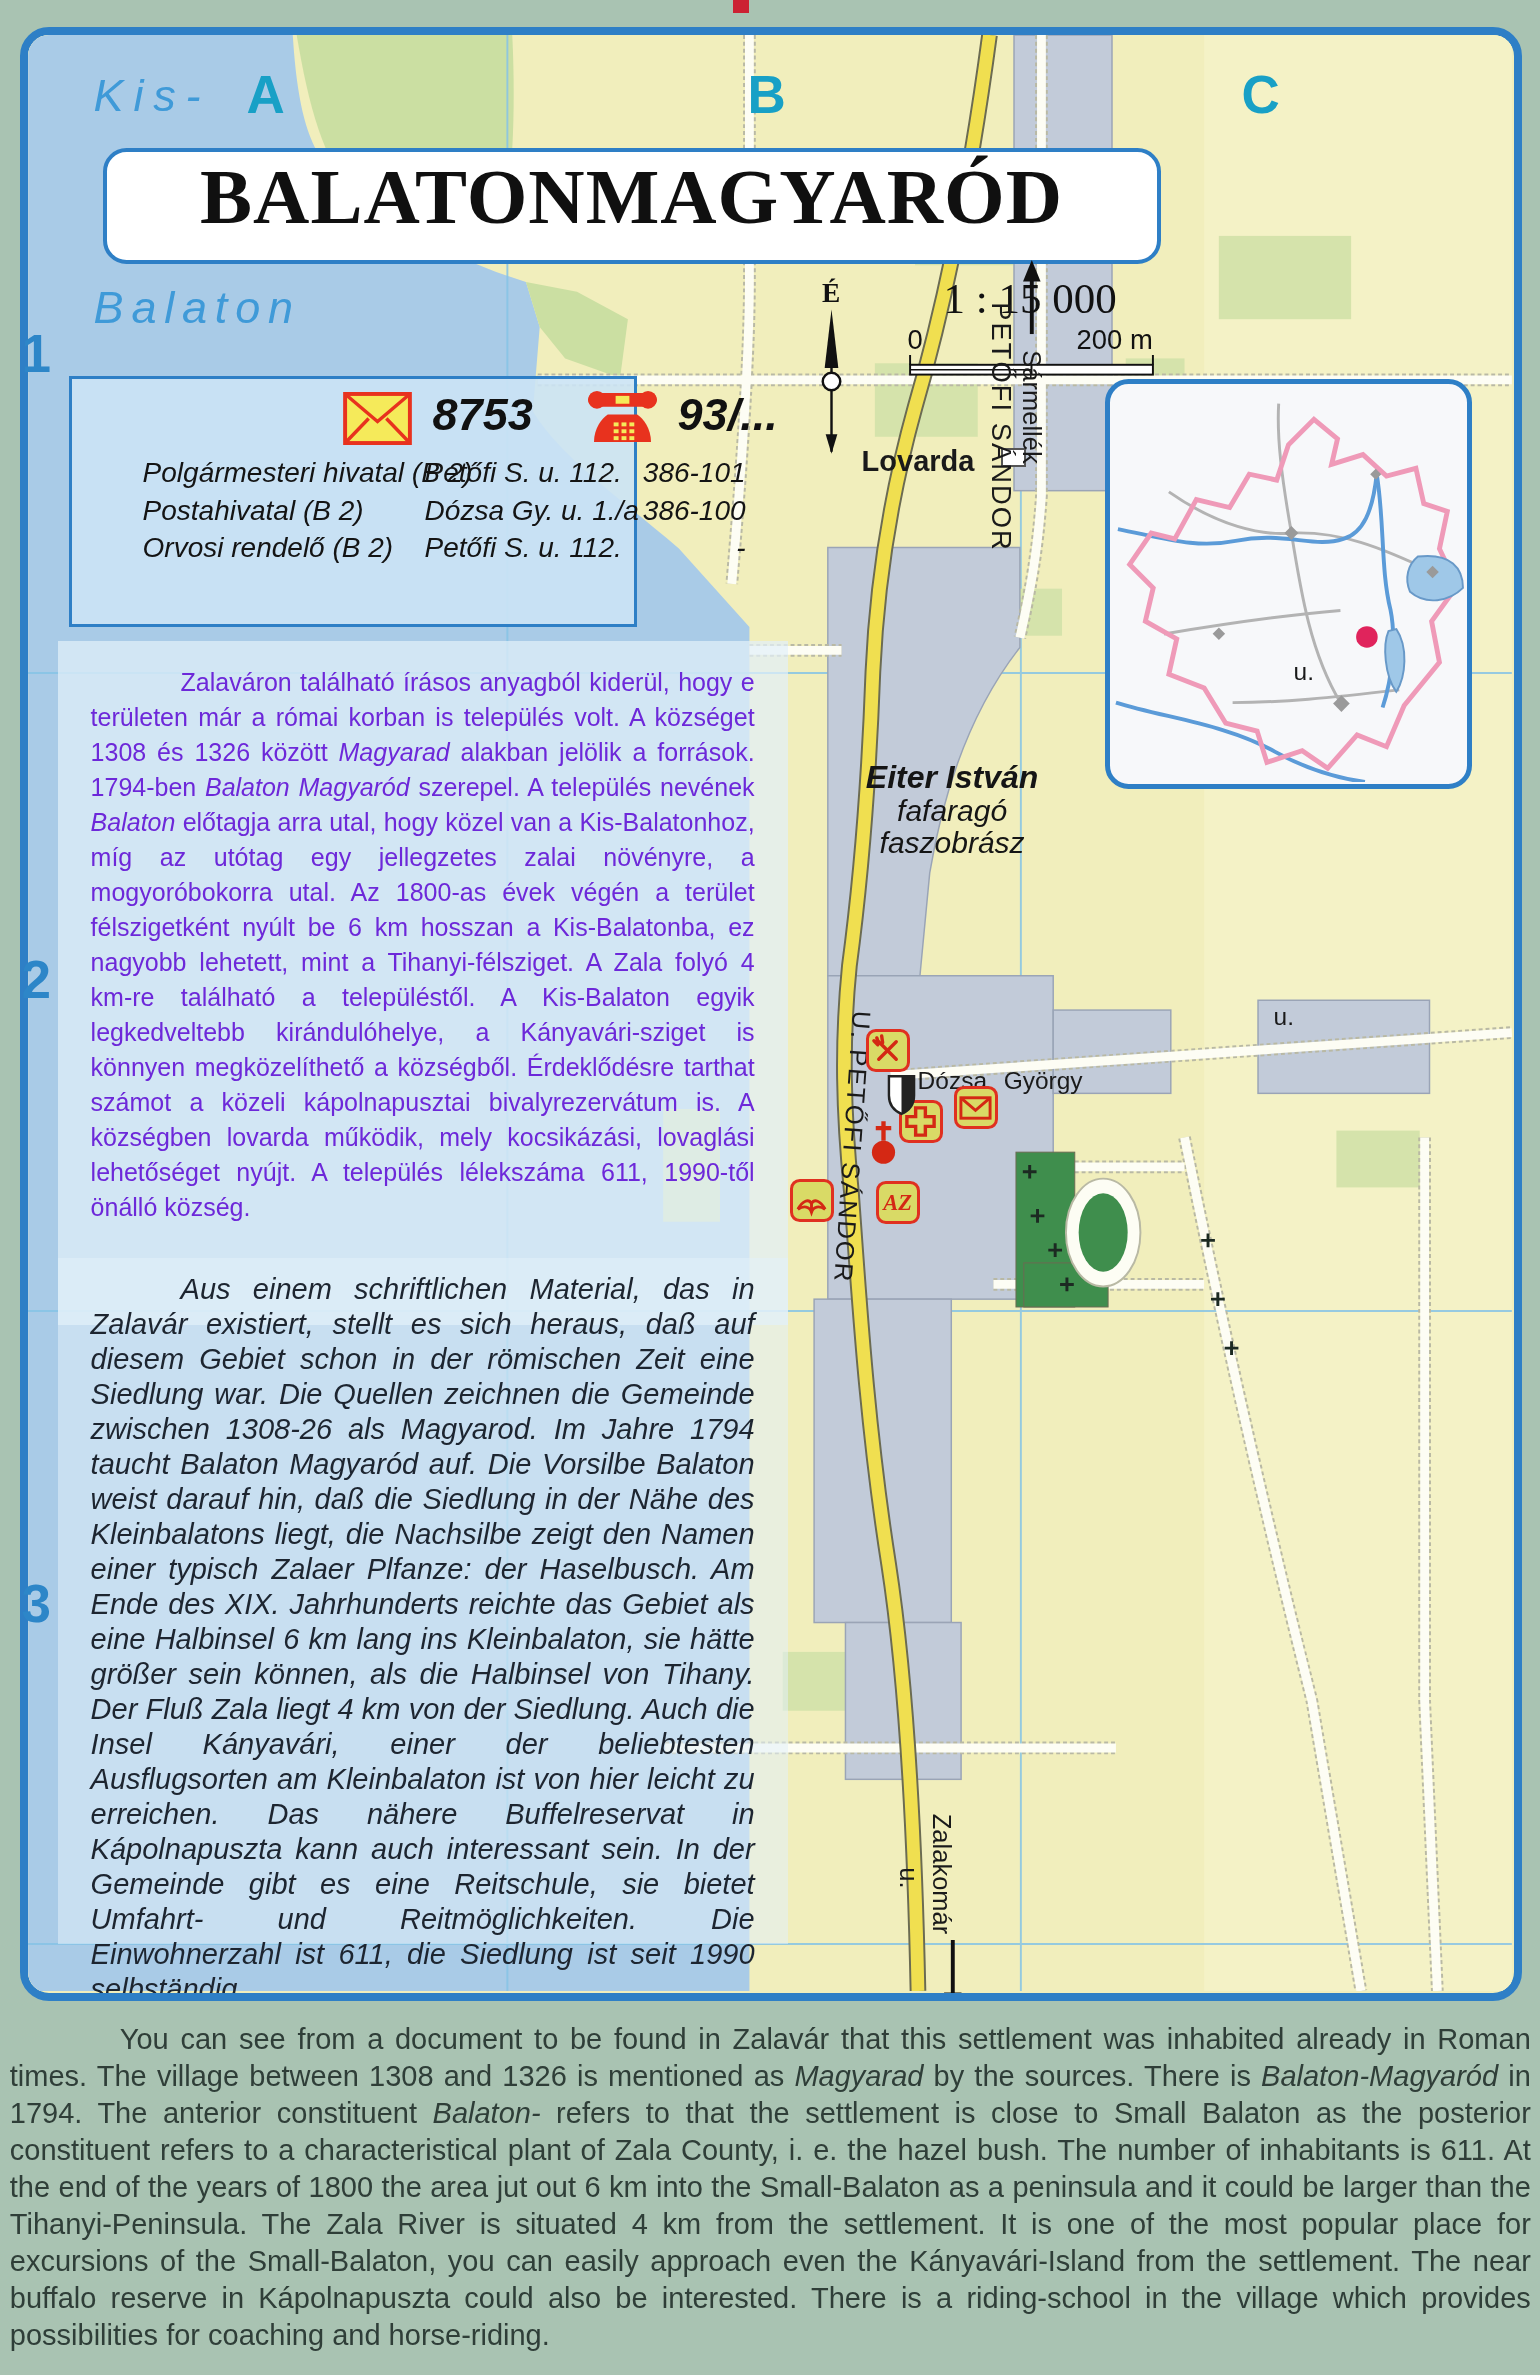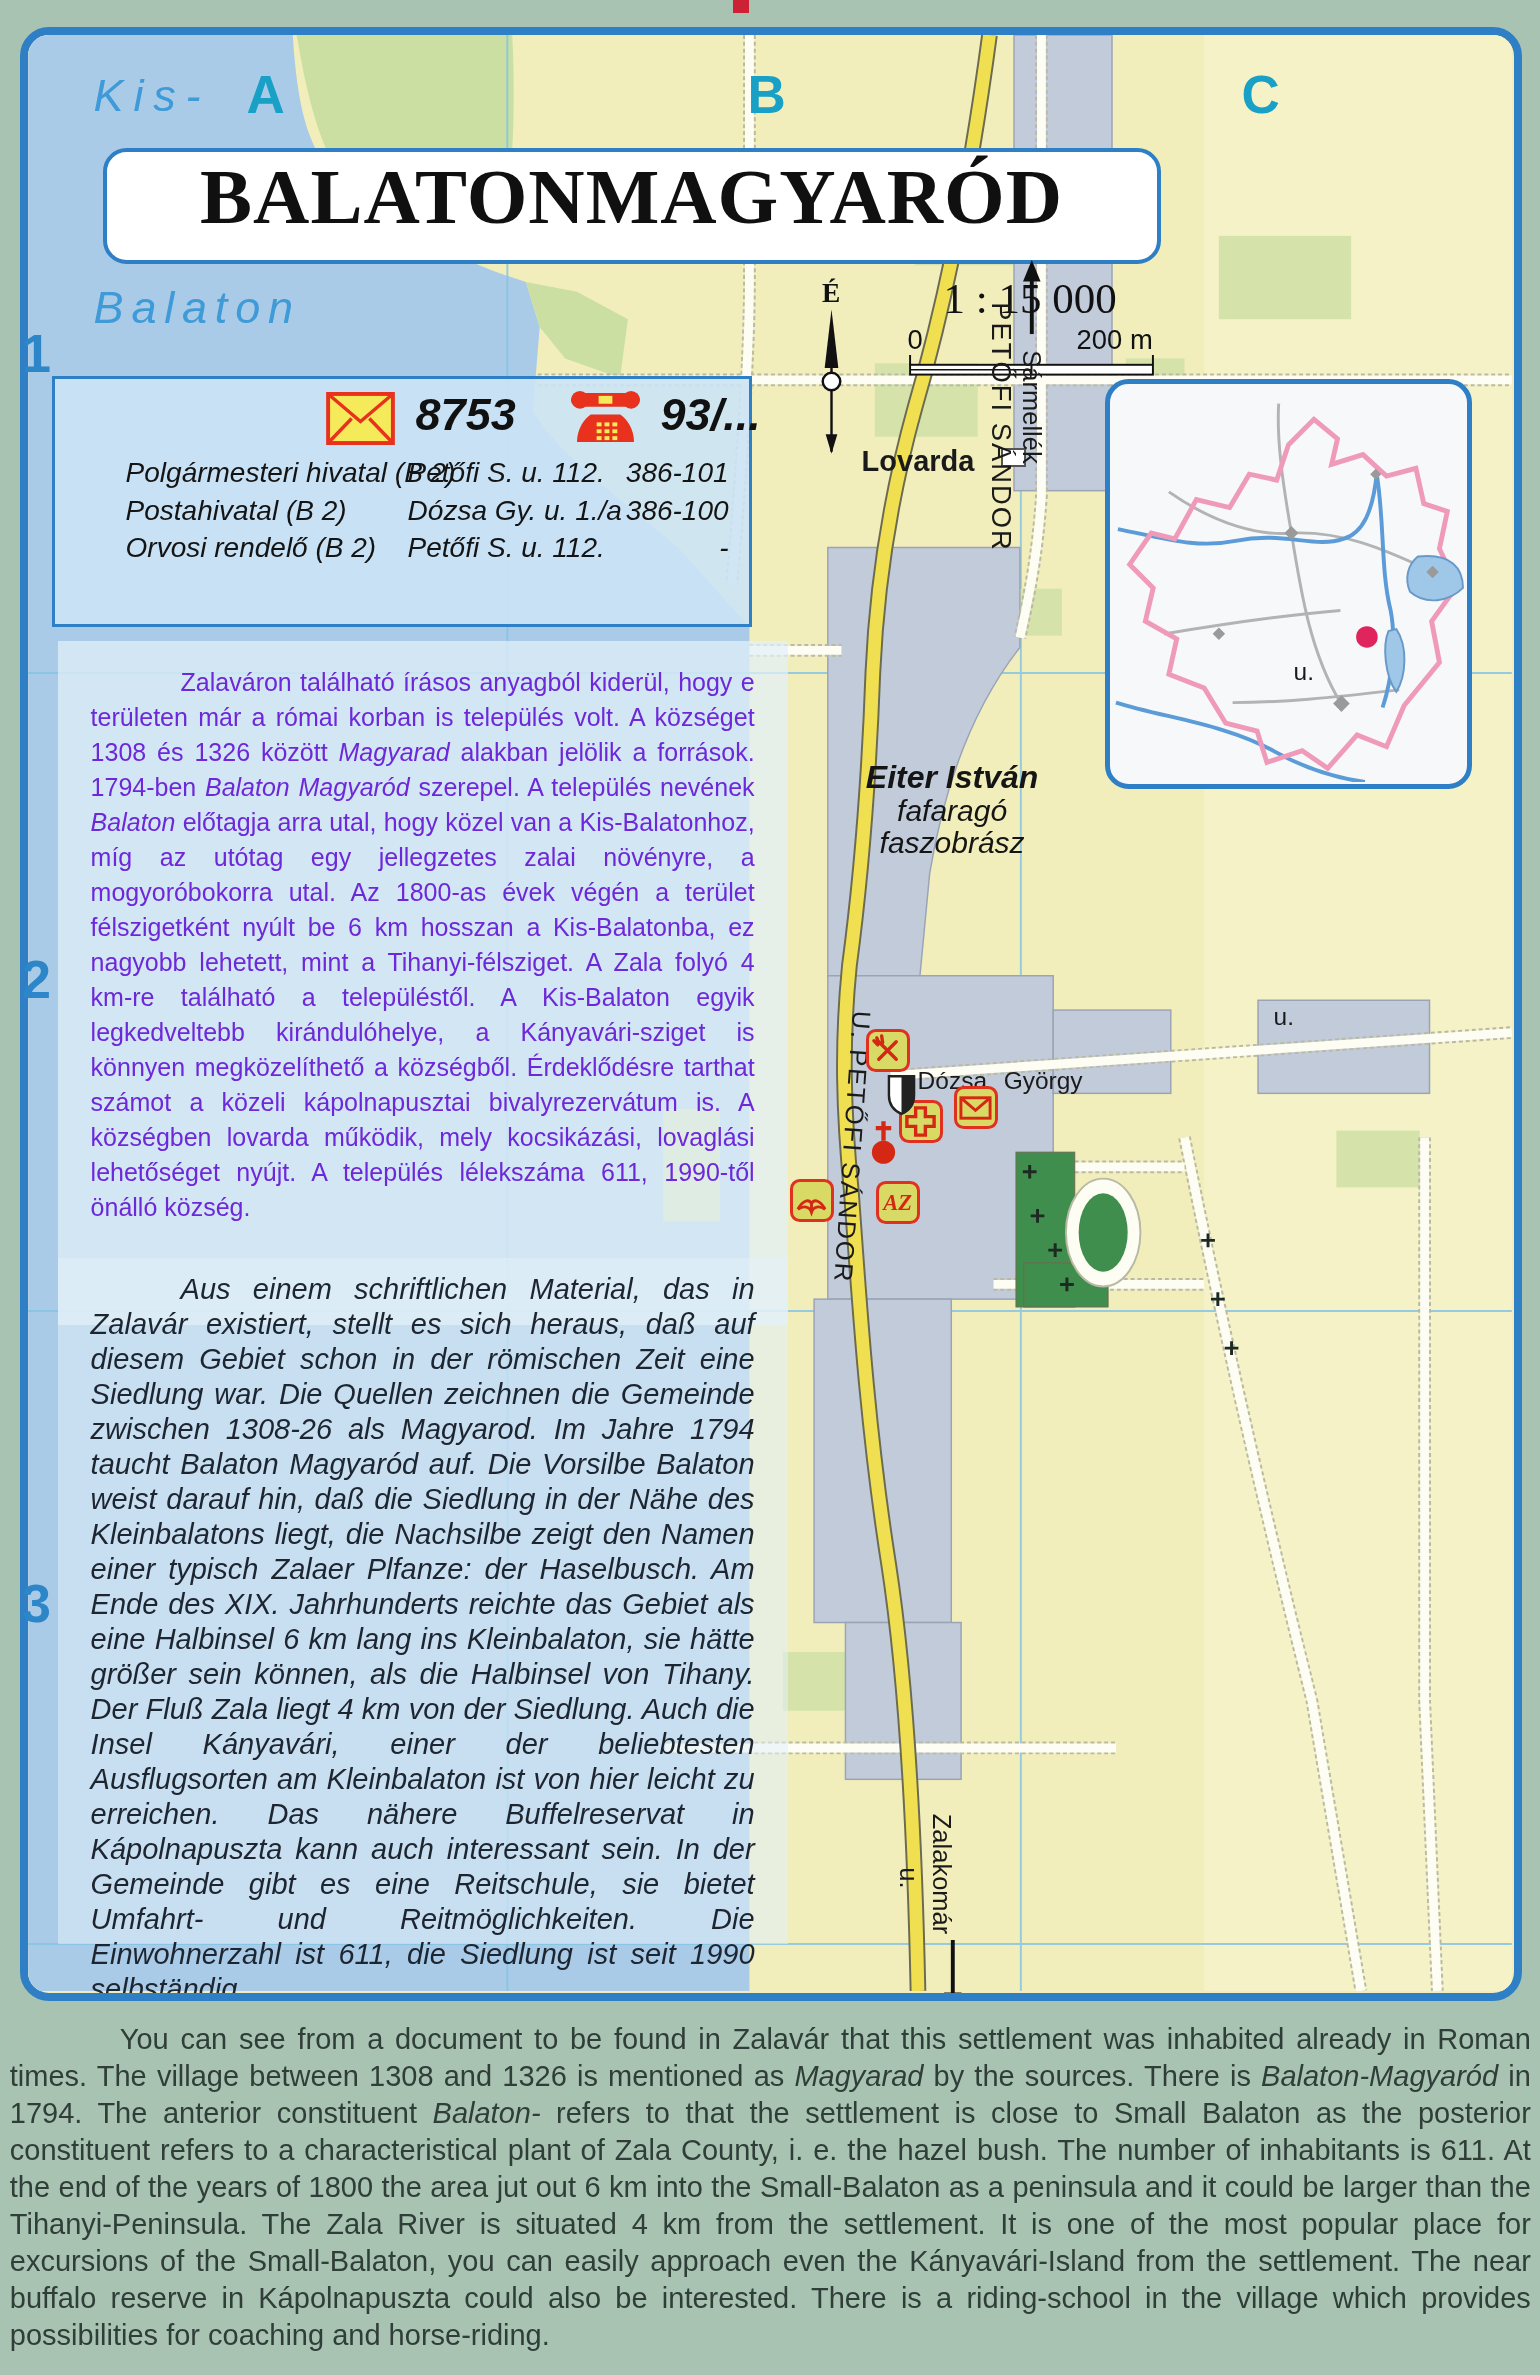--- a/index.html
+++ b/index.html
@@ -34,21 +34,21 @@
                font-family:"Liberation Serif",serif;font-size:43px;color:#111;}
   .scale-zero{left:880px;top:289px;font-size:27.4px;color:#111;z-index:7;}
   .scale-end{left:1049px;top:289px;font-size:27.4px;color:#111;z-index:7;}
   .scale-bar{left:880px;top:320px;z-index:7;}
 
   
   .north{left:780px;top:243px;width:47px;text-align:center;z-index:7;}
   .north .n-letter{font-family:"Liberation Serif",serif;font-weight:bold;font-size:27.4px;color:#111;}
 
   
-  .info-box{left:24px;top:341px;width:700px;height:251px;box-sizing:border-box;
+  .info-box{left:41px;top:341px;width:568px;height:251px;box-sizing:border-box;
             background:rgba(203,227,245,.9);border:3.9px solid #2e7fc6;z-index:9;padding-left:36px;}
   .ib-env{left:271px;top:12.7px;}
   .ib-code{left:361px;top:9.8px;font-size:45px;font-weight:bold;font-style:italic;color:#111;}
   .ib-phoneicon{left:514px;top:9.8px;}
   .ib-prefix{left:606px;top:9.8px;font-size:45px;font-weight:bold;font-style:italic;color:#111;}
   .ib-row{font-style:italic;font-size:28px;color:#141414;white-space:nowrap;}
   .ib-c1{left:35px;margin-left:36px;} .ib-c2{left:345px;margin-left:8px;} .ib-c3{left:554px;width:120px;text-align:right;}
   .ib-pop{left:118px;top:186px;width:470px;text-align:center;color:#111;white-space:nowrap;}
   .ib-pop .pl{font-style:italic;font-size:37px;}
   .ib-pop .pv{font-style:italic;font-weight:bold;font-size:43px;}

